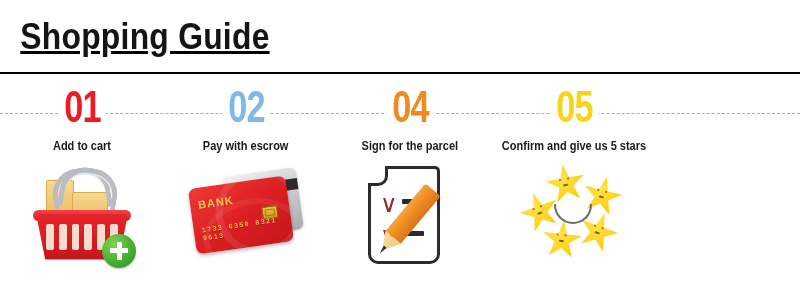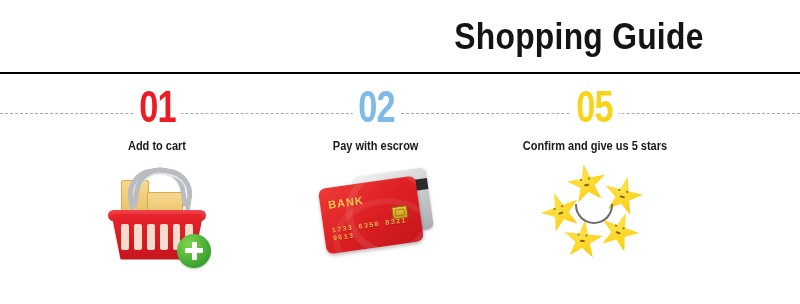--- a/index.html
+++ b/index.html
@@ -22,21 +22,22 @@
   }
 
   
   .title-area {
     position: absolute;
     top: 0; left: 0;
     width: 724px;
     height: 73px;
     display: flex;
     align-items: center;
-    justify-content: flex-end;
+    justify-content: flex-start;
+    text-decoration: underline;
   }
   .title-text {
     font-family: "Liberation Sans", sans-serif;
     font-size: 37px;
     font-weight: bold;
     color: #141414;
     letter-spacing: 0.3px;
     transform: scaleX(0.86);
     transform-origin: center;
     white-space: nowrap;
@@ -59,21 +60,20 @@
     border-top: 1px dashed #a8a8a8;
   }
 
   
   .steps {
     position: absolute;
     top: 73px; left: 0;
     width: 656px;
     height: 231px;
     display: flex;
-    margin-left: 48px;
   }
   .step {
     position: relative;
     flex: 1 1 0;
     display: flex;
     flex-direction: column;
     align-items: center;
   }
   .step-number {
     margin-top: 12px;
@@ -373,20 +373,39 @@
             <div class="swirl2"></div>
             <div class="card-bank">BANK</div>
             <div class="card-chip"></div>
             <div class="card-digits">1733  6350  8321  9613</div>
           </div>
         </div>
       </div>
     </div>
 
 
+    <div class="step">
+      <div class="step-number" style="color:#F18A1E">04</div>
+      <div class="step-label">Sign for the parcel</div>
+      <div class="step-icon">
+        <div class="checklist">
+          <div class="cl-page"></div>
+          <div class="cl-fold"></div>
+          <div class="cl-check c1">∨</div>
+          <div class="cl-check c2">∨</div>
+          <div class="cl-rule r1"></div>
+          <div class="cl-rule r2"></div>
+          <div class="pencil">
+            <div class="pc-body"></div>
+            <div class="pc-wood"></div>
+            <div class="pc-tip"></div>
+          </div>
+        </div>
+      </div>
+    </div>
 
     <div class="step">
       <div class="step-number" style="color:#F7D417">05</div>
       <div class="step-label">Confirm and give us 5 stars</div>
       <div class="step-icon">
         <div class="stars">
           <div class="star s1">
             <div class="star-face">
                 <i class="e1"></i>
                 <i class="e2"></i>

